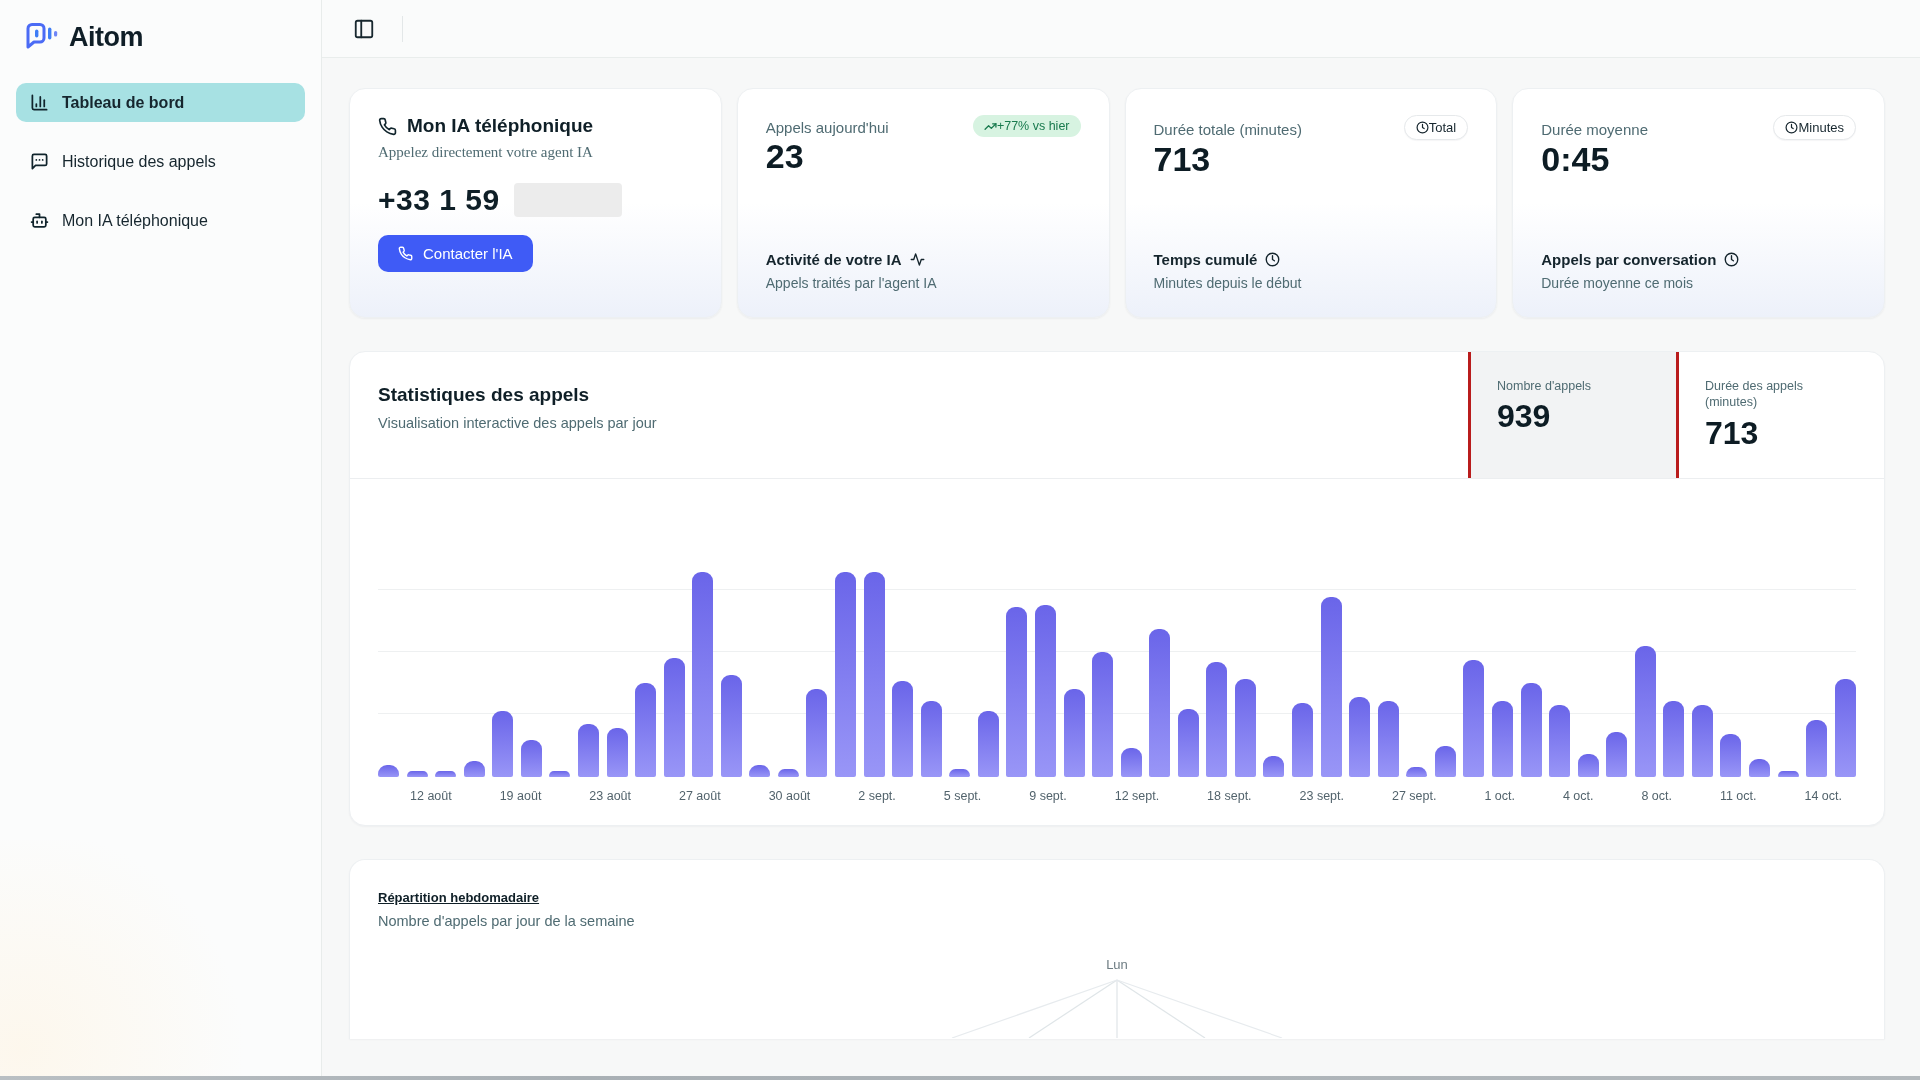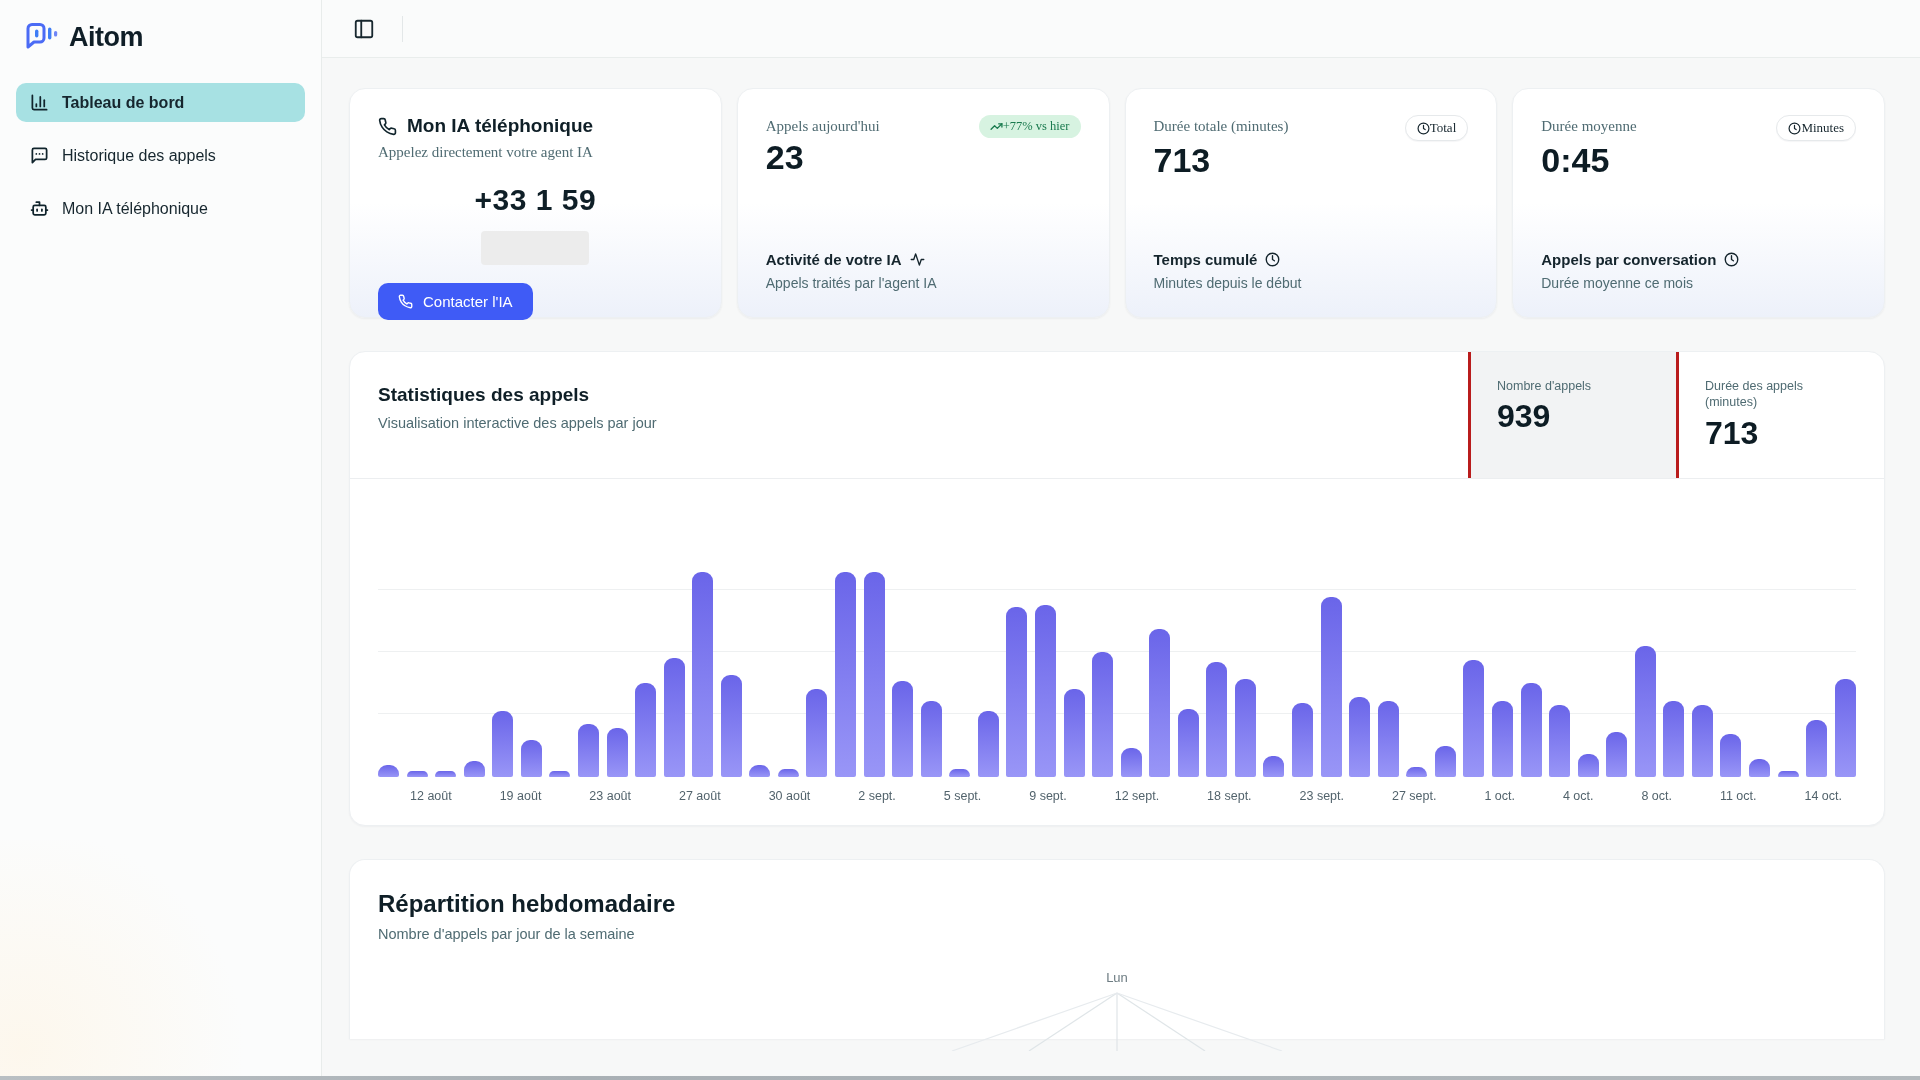--- a/index.html
+++ b/index.html
@@ -5,44 +5,44 @@
   * { margin:0; padding:0; box-sizing:border-box; }
   html,body { width:1920px; height:1080px; overflow:hidden; }
   body { font-family:"Liberation Sans", sans-serif; background:#f7f8f8; color:#101f27; }
   .app { display:flex; width:1920px; height:1080px; }
 
   
   .sidebar { width:322px; min-width:322px; background:#fbfcfc; border-right:1px solid #e8eceb; padding:22px 16px; position:relative; overflow:hidden; }
   .sidebar-glow { position:absolute; left:-80px; bottom:-60px; width:340px; height:300px; background:radial-gradient(circle at 30% 70%, rgba(253,247,236,.95), rgba(253,247,236,0) 70%); pointer-events:none; }
   .logo-row { display:flex; align-items:center; gap:11px; padding:0 8px; margin-bottom:30px; }
   .logo-text { font-size:27px; font-weight:bold; letter-spacing:-0.5px; color:#0f1e27; }
-  .nav-item { display:flex; align-items:center; gap:13px; padding:10px 14px; border-radius:10px; font-size:16px; color:#16262e; margin-bottom:14px; cursor:pointer; }
+  .nav-item { display:flex; align-items:center; gap:13px; padding:10px 14px; border-radius:10px; font-size:16px; color:#16262e; margin-bottom:20px; cursor:pointer; }
   .nav-item.active { background:#a7e1e3; font-weight:bold; }
   .nav-item svg { flex:0 0 auto; }
 
   
   .main { flex:1; display:flex; flex-direction:column; min-width:0; }
   .topbar { height:58px; background:#fafbfb; border-bottom:1px solid #e9edec; display:flex; align-items:center; padding:0 26px; gap:22px; }
   .icon-btn { width:32px; height:32px; display:flex; align-items:center; justify-content:center; border-radius:8px; cursor:pointer; }
   .topbar-divider { width:1px; height:26px; background:#e3e7e8; }
 
   .content { flex:1; padding:30px 35px 0 27px; background:#f7f8f8; overflow:hidden; }
 
   
   .cards-row { display:flex; gap:15px; margin-bottom:33px; }
   .card { flex:1; height:230px; border-radius:16px; border:1px solid #edf0f2; background:linear-gradient(180deg,#ffffff 50%, #edf1fa 100%); padding:26px 28px; box-shadow:0 1px 2px rgba(16,24,40,.05); display:flex; flex-direction:column; }
   .card-title-row { display:flex; align-items:center; gap:10px; }
   .card-title { font-size:19px; font-weight:bold; color:#0f1f27; }
   .card-sub { font-size:15px; color:#4f6b72; margin-top:7px;font-family:Liberation Serif, serif; }
-  .phone-row { display:flex; align-items:center; gap:14px; margin-top:22px;flex-direction:column; }
+  .phone-row { display:flex; align-items:center; gap:14px; margin-top:22px; }
   .phone-number { font-size:30px; font-weight:bold; letter-spacing:0.5px; color:#0f1f27; }
   .redacted { width:108px; height:34px; background:#ececec; border-radius:4px; }
   .contact-btn { margin-top:18px; align-self:flex-start; display:flex; align-items:center; gap:10px; background:#3f5bf6; color:#fff; border:none; border-radius:10px; padding:10px 20px; font-size:15px; font-family:inherit; cursor:pointer;justify-content:space-between; }
 
-  .stat-top { display:flex; align-items:flex-start; justify-content:space-between;font-family:Liberation Serif, serif; }
+  .stat-top { display:flex; align-items:center; justify-content:space-between; }
   .stat-label { font-size:15px; color:#4f6b72; padding-top:3px; }
   .stat-value { font-size:34px; font-weight:bold; color:#0d1c24; margin-top:0; }
   .badge { display:flex; align-items:center; gap:0; border-radius:999px; padding:4px 11px; font-size:12.5px; white-space:nowrap; }
   .badge.green { background:#d7f3e1; color:#197a4e; }
   .badge.outline { background:#fff; color:#16262e; border:1px solid #e6e9eb; font-size:13px; box-shadow:0 1px 1px rgba(16,24,40,.04); }
   .stat-footer { margin-top:auto; }
   .stat-footer-title { display:flex; align-items:center; gap:8px; font-size:15px; font-weight:bold; color:#15252d; }
   .stat-footer-sub { font-size:14px; color:#4f6b72; margin-top:7px; }
 
   
@@ -63,21 +63,21 @@
   .range-select { width:162px; display:flex; align-items:center; justify-content:space-between; background:#fff; border:1px solid #e3e7e9; border-radius:10px; padding:9px 13px; font-size:14px; color:#16262e; cursor:pointer; box-shadow:0 1px 1px rgba(16,24,40,.03); }
 
   .plot { position:relative; height:250px; margin-top:22px; }
   .gridline { position:absolute; left:0; right:0; height:1px; background:#eef0f1; }
   .bars { position:absolute; inset:0; display:flex; align-items:flex-end; justify-content:space-between; }
   .bar { width:21px; border-radius:9px 9px 2px 2px; background:linear-gradient(180deg,#6a65e9 0%, #9causeless 100%); }
   .x-labels { display:flex; justify-content:space-between; margin-top:12px; padding:0 14px 0 32px; font-size:12.5px; color:#52636c; }
 
   
   .weekly-panel { background:#fff; border:1px solid #edf0f2; border-radius:16px 16px 0 0; border-bottom:none; padding:30px 28px 0 28px; height:180px; box-shadow:0 1px 2px rgba(16,24,40,.04); }
-  .weekly-title { font-size:24px; font-weight:bold; color:#0f1f27; }
+  .weekly-title { font-size:13px; font-weight:bold; color:#0f1f27;text-decoration:underline; }
   .weekly-sub { font-size:14.5px; color:#4f6b72; margin-top:8px; }
   .radar-wrap { display:flex; flex-direction:column; align-items:center; margin-top:28px; }
   .radar-axis-label { font-size:13px; color:#6d7c82; margin-bottom:6px; }
 
   .bottom-edge { position:fixed; left:0; bottom:0; width:1920px; height:4px; background:linear-gradient(90deg,#b9bfc3,#a9b0b5 30%,#b3b9bd); z-index:10; }
 </style>
 </head>
 <body>
 
 <div class="app">

